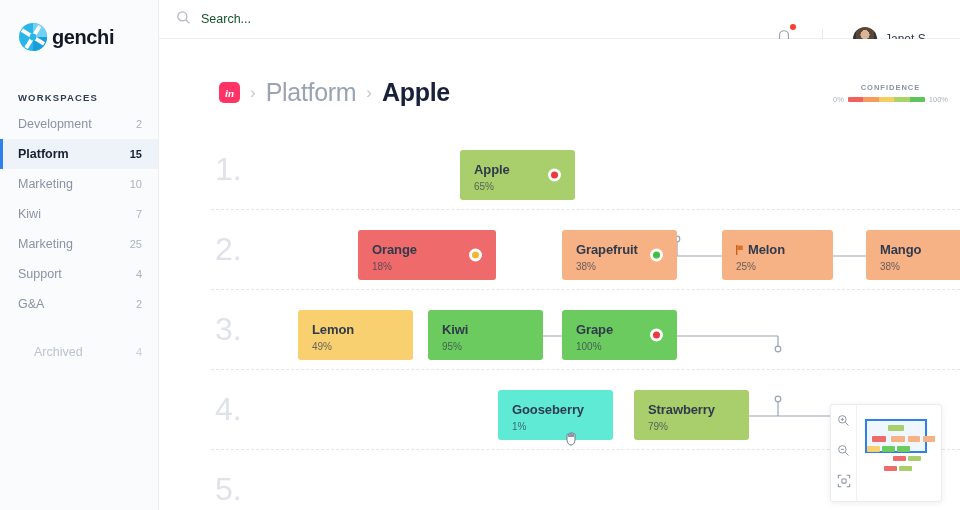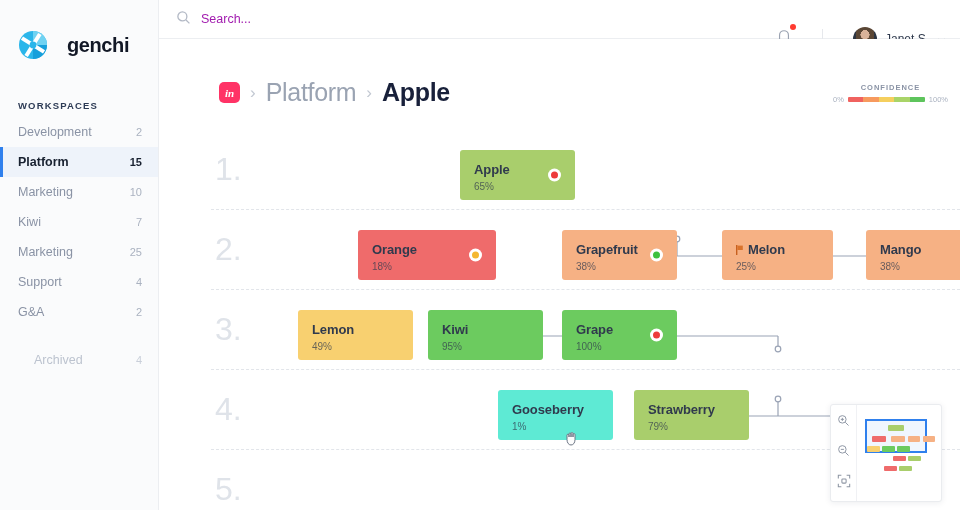--- a/index.html
+++ b/index.html
@@ -12,21 +12,21 @@
   #app { position: relative; width: 960px; height: 510px; display: flex; }
 
   
   .sidebar {
     width: 159px; height: 510px;
     background: #fafbfc;
     border-right: 1px solid #eceef1;
     flex: 0 0 159px;
     position: relative;
   }
-  .brand { display: flex; align-items: center; gap: 19px; padding: 30px 0 0 18px; }
+  .brand { display: flex; align-items: center; gap: 4px; padding: 22px 0 0 18px; }
   .logo-mark { width: 30px; height: 30px; position: relative; }
   .brand-name { font-size: 20px; font-weight: 700; color: #121826; letter-spacing: -0.4px; }
 
   .section-label {
     margin: 40px 0 6px 18px;
     font-size: 9.5px; font-weight: 700; letter-spacing: 1.15px;
     color: #2d3b55; text-transform: uppercase;
   }
   .nav { margin-top: 4px; }
   .nav-item {
@@ -54,21 +54,21 @@
 
   
   .main { flex: 1; position: relative; height: 510px; }
 
   .topbar {
     height: 39px; border-bottom: 1px solid #eceef1;
     display: flex; align-items: center; justify-content: space-between;
     padding: 0 14px 0 17px; background: #fff;
   }
   .search { display: flex; align-items: center; gap: 10px; }
-  .search-text { font-size: 12.5px; color: #a21caf; }
+  .search-text { font-size: 12.5px; color: #14532d; }
   .topright { display: flex; align-items: center; gap: 16px; margin-top: 39px; }
   .bell-wrap { position: relative; padding: 0 14px; display:flex; align-items:center; }
   .bell-dot {
     position: absolute; right: 10px; top: -4px;
     width: 6px; height: 6px; border-radius: 50%; background: #ff3b30;
   }
   .tb-div { width: 1px; height: 20px; background: #e6e8ec; }
   .user { display: flex; align-items: center; gap: 8px; padding-left: 14px; cursor: pointer; }
   .avatar {
     width: 24px; height: 24px; border-radius: 50%;

